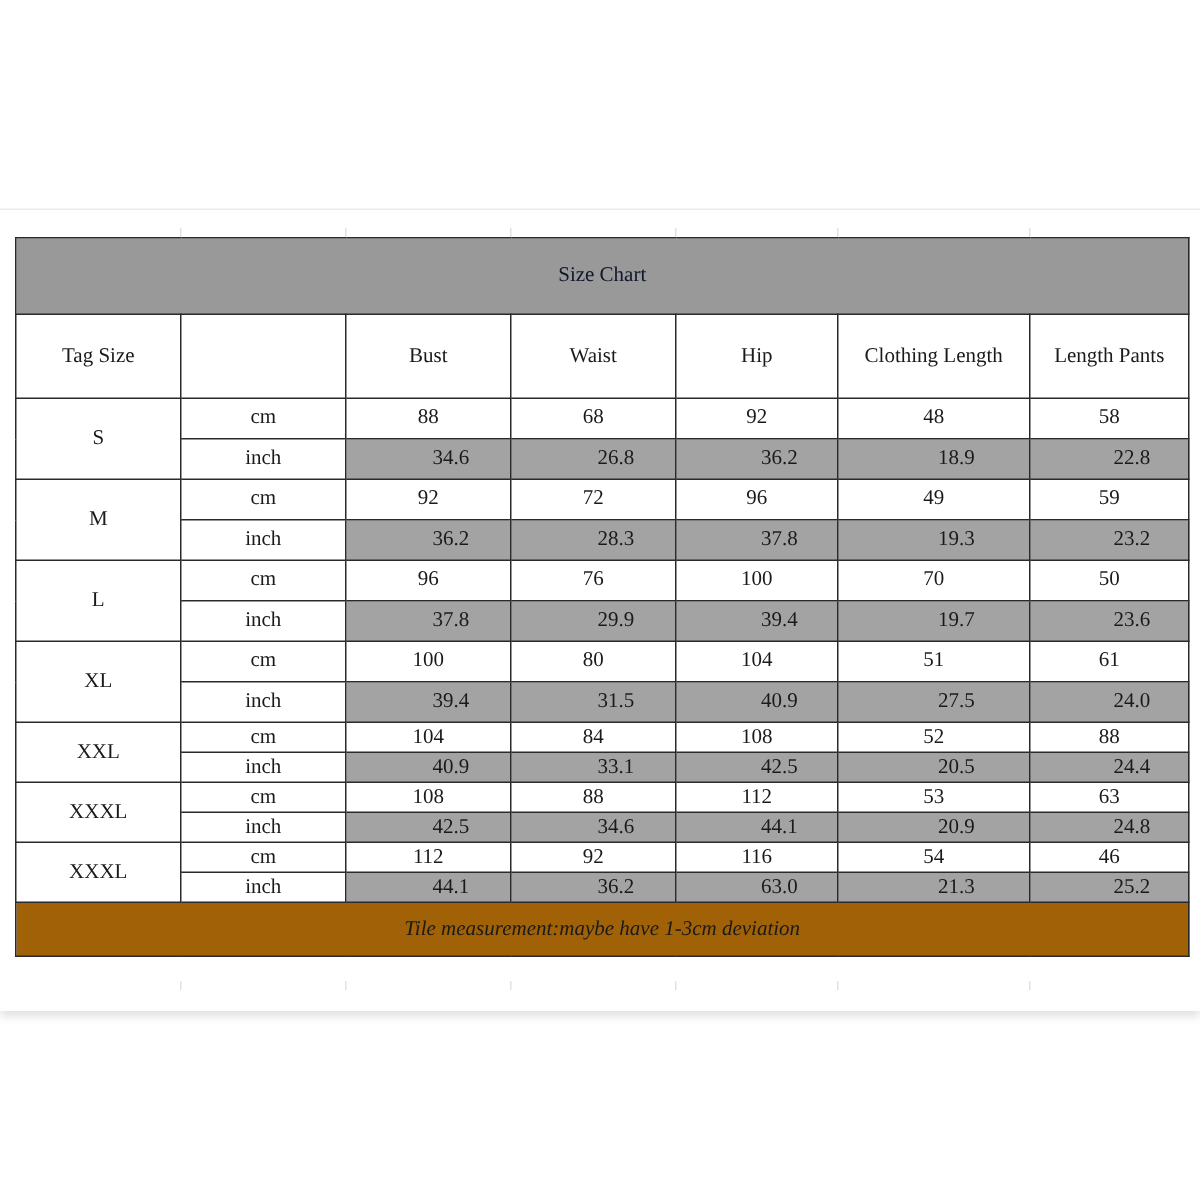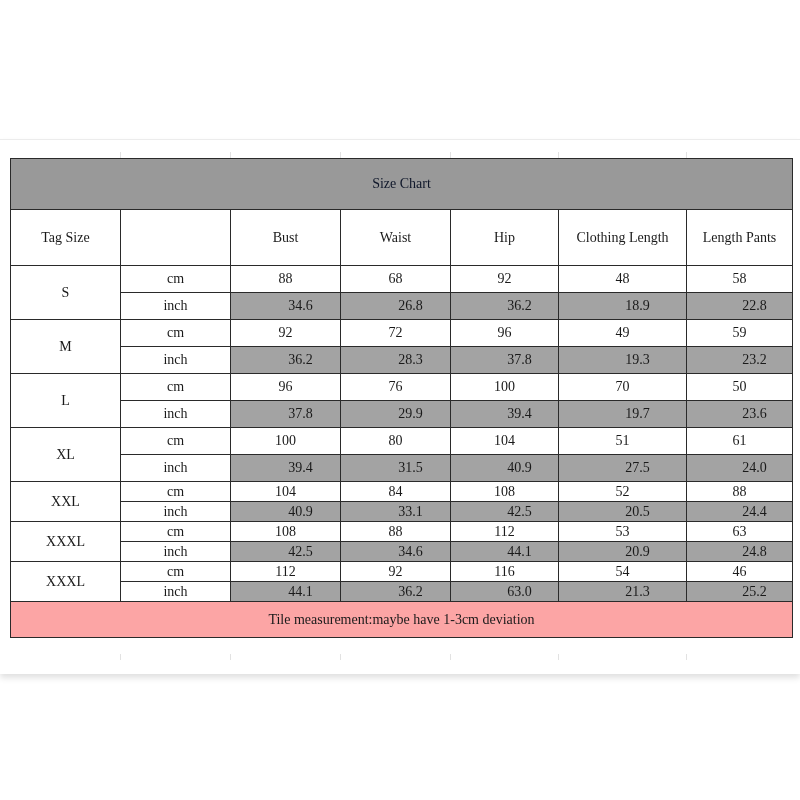--- a/index.html
+++ b/index.html
@@ -72,21 +72,22 @@
   }
   tr.inch-row .val-cell {
     background: #a3a3a3;
     padding-left: 30px;
   }
   tr.big-row td { height: 26px; }
   tr.small-row td { height: 19px; }
   .note-cell {
     height: 35px;
     font-size: 14px;
-    background: #fca5a5;
+    background: #a16207;
+    font-style: italic;
   }
 </style>
 </head>
 <body>
 
 <div class="page-band"></div>
 
 <div class="grid-tick" style="left:120px;top:152px;height:6px"></div>
 <div class="grid-tick" style="left:230px;top:152px;height:6px"></div>
 <div class="grid-tick" style="left:340px;top:152px;height:6px"></div>

